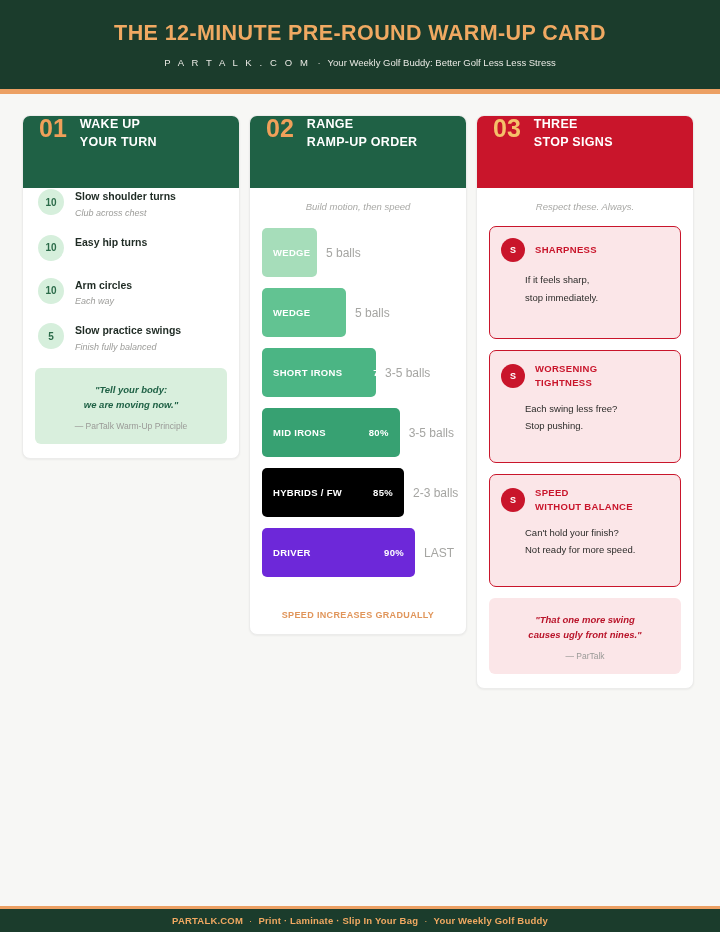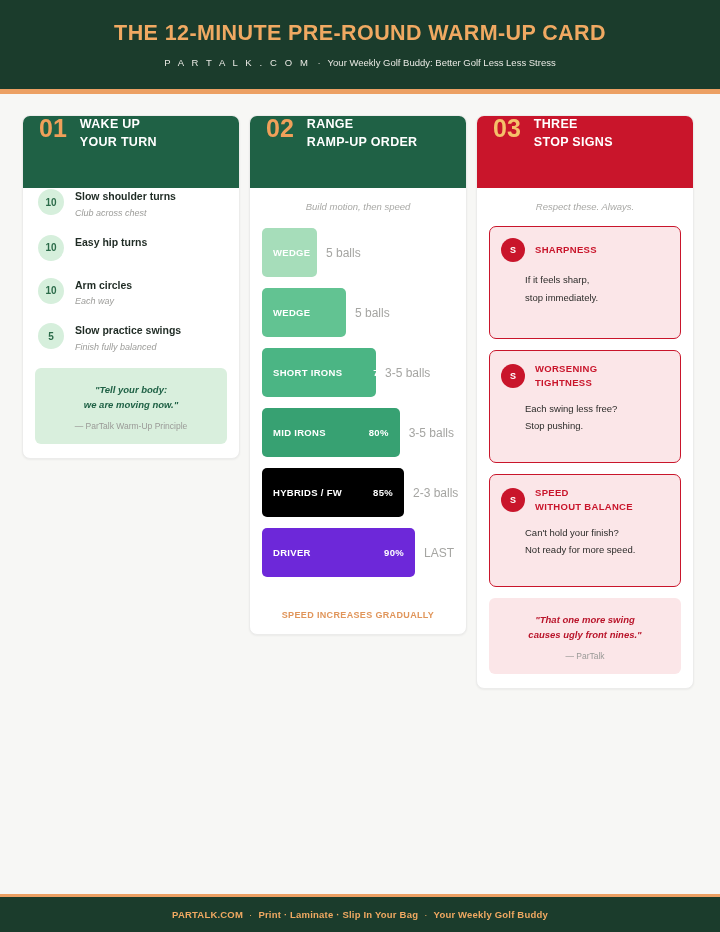--- a/index.html
+++ b/index.html
@@ -233,21 +233,21 @@
   .quote-attrib {
     font-size: 8.5px;
     color: #9a9a97;
     margin-top: 9px;
   }
 
   
   .footer {
     position: absolute;
     left: 0; right: 0; bottom: 0;
-    height: 38px;
+    height: 26px;
     background: #1b3c2c;
     border-top: 3px solid #eca063;
     display: flex;
     align-items: center;
     justify-content: center;
   }
   .footer-text {
     color: #f0a962;
     font-size: 9.5px;
     font-weight: bold;

